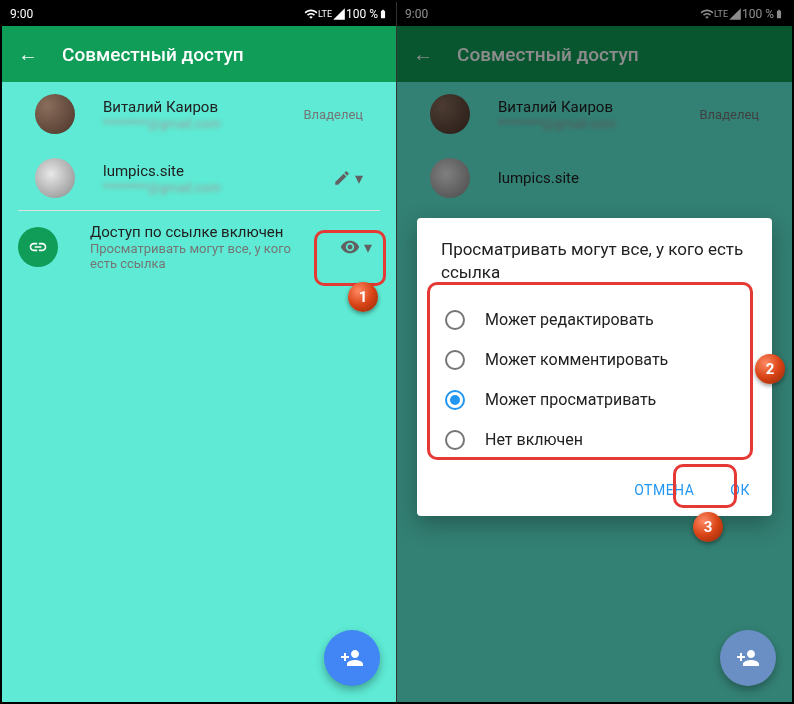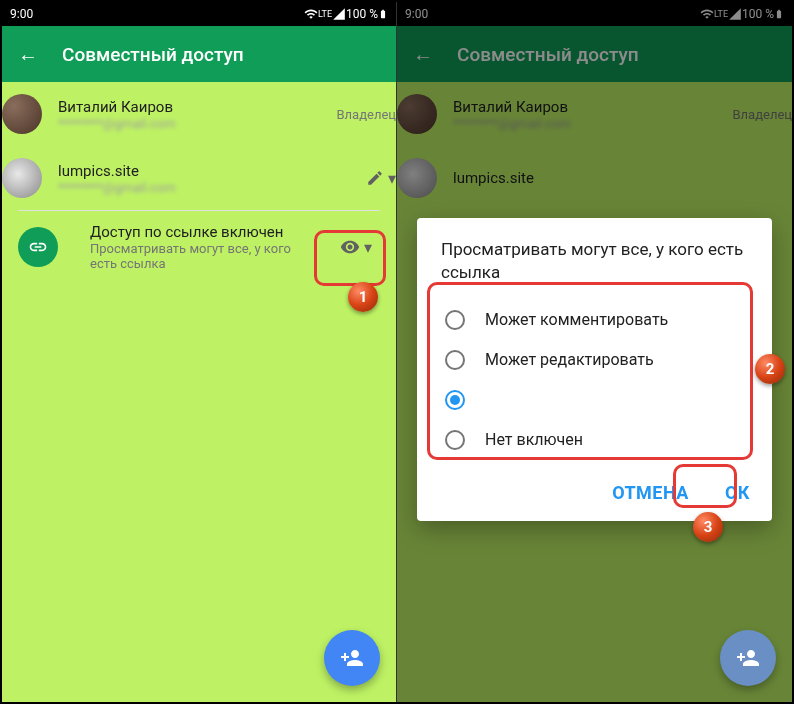--- a/index.html
+++ b/index.html
@@ -13,21 +13,21 @@
     }
     .screens {
       display: flex;
       width: 100%;
       height: 100%;
     }
     .screen {
       width: 50%;
       height: 100%;
       position: relative;
-      background: #bef264;
+      background: #5eead4;
       overflow: hidden;
     }
     .screen:first-child {
       border-right: 1px solid #333;
     }
     .status-bar {
       height: 24px;
       background: #000;
       color: #fff;
       display: flex;
@@ -47,22 +47,22 @@
       gap: 24px;
     }
     .app-bar-title {
       font-size: 19px;
       font-weight: 500;
     }
     .back-arrow { font-size: 20px; }
     .person-row {
       display: flex;
       align-items: center;
-      padding: 12px 0;
-      gap: 16px;
+      padding: 12px 33px;
+      gap: 28px;
     }
     .avatar {
       width: 40px;
       height: 40px;
       border-radius: 50%;
       background: radial-gradient(circle at 30% 30%, #8a6d5c, #4a3428);
       flex-shrink: 0;
     }
     .avatar.husky {
       background: radial-gradient(circle at 40% 40%, #e8e8e8, #888);
@@ -165,21 +165,21 @@
     .dialog-title { padding: 0 24px 12px 24px; font-size: 17px; color: #212121; line-height: 1.35; }
     .radio-list { padding: 4px 0; }
     .radio-item {
       display: flex; align-items: center; gap: 20px;
       padding: 10px 28px; font-size: 16px; color: #212121;
     }
     .radio { width: 20px; height: 20px; border: 2px solid #757575; border-radius: 50%; display: flex; align-items: center; justify-content: center; }
     .radio.checked { border-color: #2196f3; }
     .radio.checked::after { content: ""; width: 10px; height: 10px; background: #2196f3; border-radius: 50%; }
     .dialog-actions { display: flex; justify-content: flex-end; gap: 8px; padding: 8px 8px 0 8px; }
-    .dialog-btn { color: #2196f3; font-weight: 700; font-size: 18px; padding: 10px 14px; letter-spacing: 0.5px; }
+    .dialog-btn { color: #2196f3; font-weight: 400; font-size: 14px; padding: 10px 14px; letter-spacing: 0.5px; }
   </style>
 </head>
 <body>
 
 <div class="screens">
 
   <div class="screen">
     <div class="status-bar">
       <span class="status-time">9:00</span>
       <span class="status-icons">
@@ -291,28 +291,29 @@
       </div>
     </div>
 
     <div class="overlay"></div>
 
     <div class="dialog">
       <div class="dialog-title">Просматривать могут все, у кого есть ссылка</div>
       <div class="radio-list">
         <div class="radio-item">
           <span class="radio"></span>
+          <span>Может редактировать</span>
+        </div>
+        <div class="radio-item">
+          <span class="radio"></span>
           <span>Может комментировать</span>
         </div>
         <div class="radio-item">
-          <span class="radio"></span>
-          <span>Может редактировать</span>
-        </div>
-        <div class="radio-item">
           <span class="radio checked"></span>
+          <span>Может просматривать</span>
         </div>
         <div class="radio-item">
           <span class="radio"></span>
           <span>Нет включен</span>
         </div>
       </div>
       <div class="dialog-actions">
         <div class="dialog-btn">ОТМЕНА</div>
         <div class="dialog-btn">ОК</div>
       </div>

